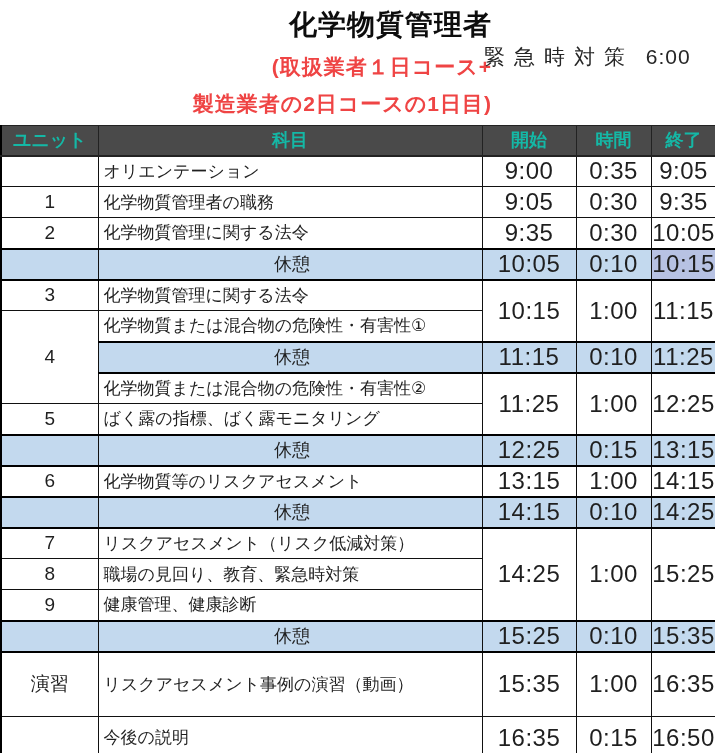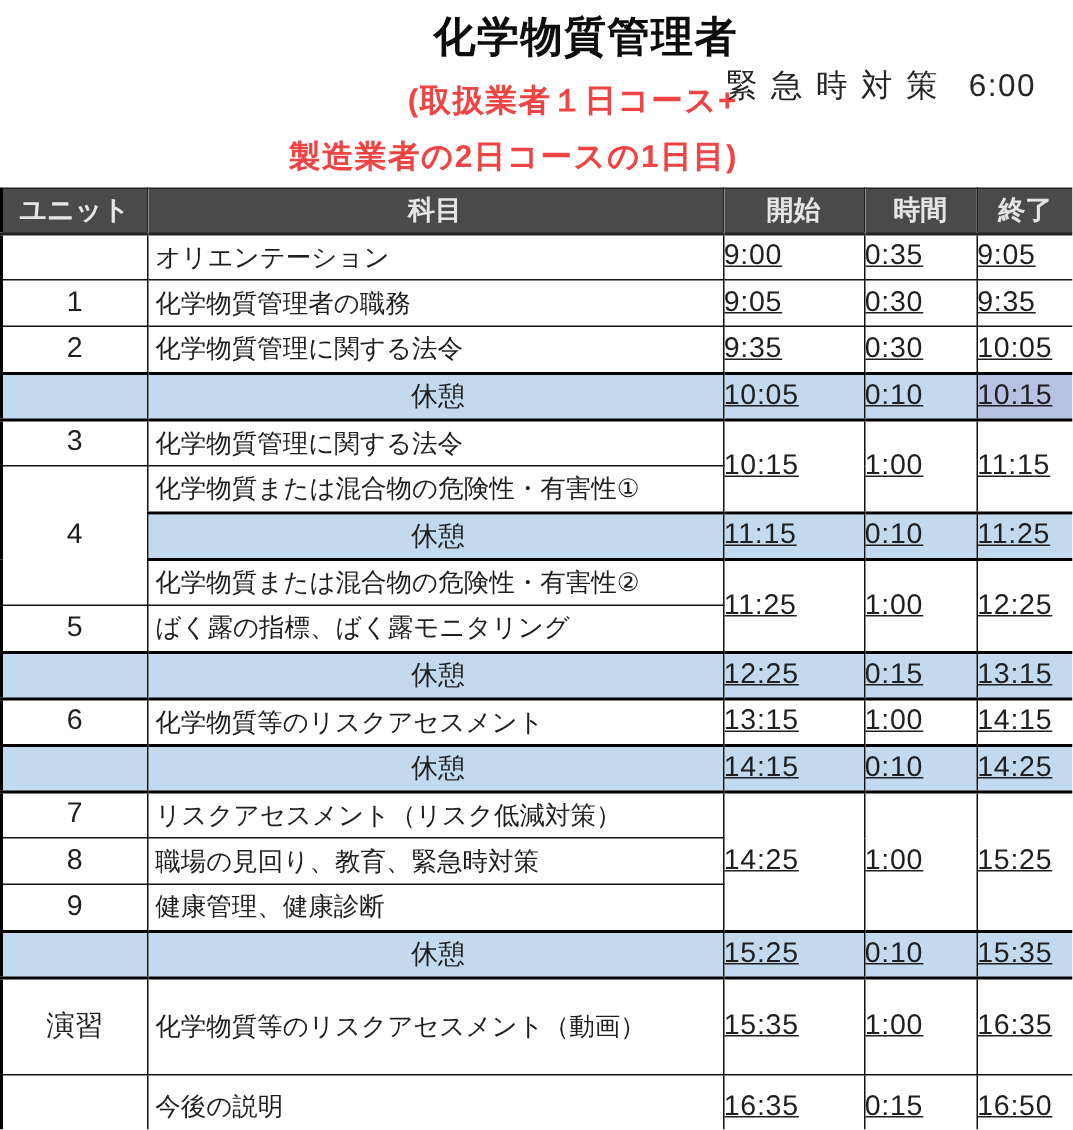--- a/index.html
+++ b/index.html
@@ -41,32 +41,32 @@
     border-top:1px solid #000;
     border-left:2px solid #000;
   }
   .schedule th, .schedule td {
     border:1px solid #111;
     overflow:hidden; white-space:nowrap;
     vertical-align:middle;
   }
   .schedule thead tr { height:30px; }
   .schedule thead th {
-    background:#4a4a4a; color:#e5e5e5;
+    background:#4a4a4a; color:#14b8a6;
     font-weight:bold; font-size:18px;
     border-bottom:2px solid #000;
     border-color:#222;
     text-align:center;
   }
   .schedule tbody tr { height:31px; }
   .schedule tbody tr.tall { height:65px; }
   .schedule tbody tr.last { height:42px; }
   td.unit  { text-align:center; font-size:19px; }
   td.subject { text-align:left; padding-left:5px; font-size:17px; }
-  td.time  { text-align:left; font-size:19px; letter-spacing:0.5px;text-decoration:underline; }
+  td.time  { text-align:center; font-size:24px; letter-spacing:0.5px; }
   tr.break td { background:#c3d9ee; border-top:2px solid #000; border-bottom:2px solid #000; }
   tr.break td.subject { text-align:center; padding-left:4px; font-size:18px; }
 </style>
 </head>
 <body>
 
 <div class="page">
 
   <div class="title-block">
     <div class="title-main">化学物質管理者</div>
@@ -190,21 +190,21 @@
         </tr>
         <tr class="break">
           <td class="unit"></td>
           <td class="subject">休憩</td>
           <td class="time">15:25</td>
           <td class="time">0:10</td>
           <td class="time">15:35</td>
         </tr>
         <tr class="tall">
           <td class="unit">演習</td>
-          <td class="subject">化学物質等のリスクアセスメント（動画）</td>
+          <td class="subject">リスクアセスメント事例の演習（動画）</td>
           <td class="time">15:35</td>
           <td class="time">1:00</td>
           <td class="time">16:35</td>
         </tr>
         <tr class="last">
           <td class="unit"></td>
           <td class="subject">今後の説明</td>
           <td class="time">16:35</td>
           <td class="time">0:15</td>
           <td class="time">16:50</td>

